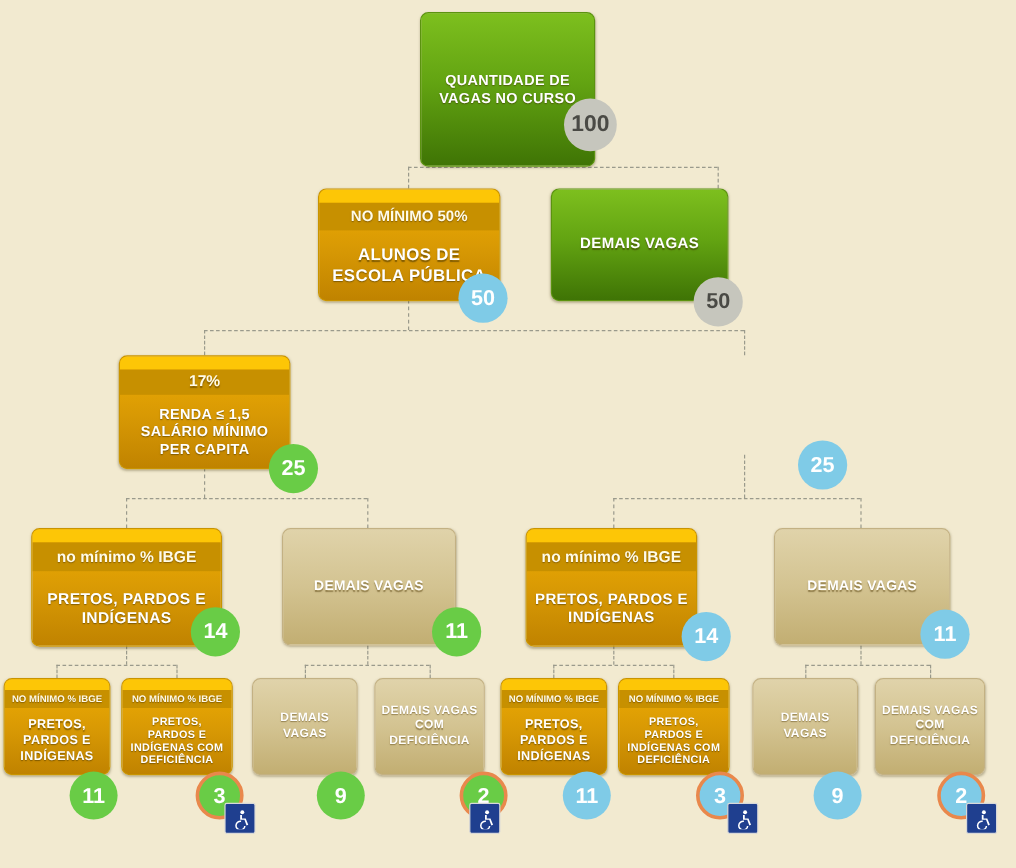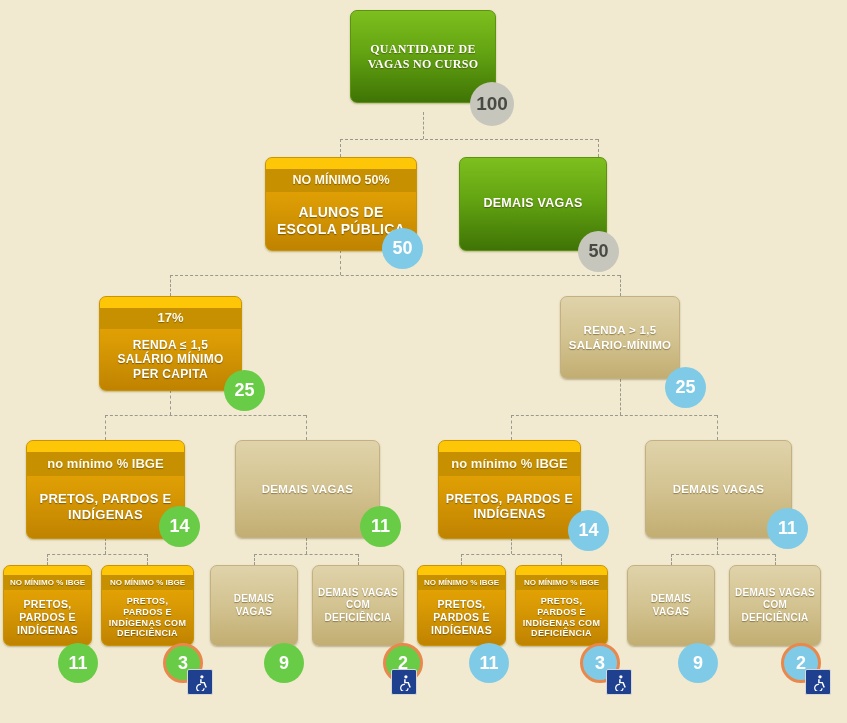--- a/index.html
+++ b/index.html
@@ -119,21 +119,21 @@
   <div class="conn vline" style="left:511px;top:538px;height:16px;"></div>
   <div class="conn hline" style="left:461px;top:554px;width:100px;"></div>
   <div class="conn vline" style="left:461px;top:554px;height:11px;"></div>
   <div class="conn vline" style="left:561px;top:554px;height:11px;"></div>
 
   <div class="conn vline" style="left:717px;top:538px;height:16px;"></div>
   <div class="conn hline" style="left:671px;top:554px;width:104px;"></div>
   <div class="conn vline" style="left:671px;top:554px;height:11px;"></div>
   <div class="conn vline" style="left:775px;top:554px;height:11px;"></div>
 
-  <div class="node n-green" style="left:350px;top:10px;width:146px;height:93px;font-family:Liberation Serif, serif;">
+  <div class="node n-green" style="left:350px;top:10px;width:146px;height:129px;">
     <div class="body" style="font-size:12px;">QUANTIDADE DE VAGAS NO CURSO</div>
   </div>
   <div class="badge b-gray" style="left:470px;top:82px;width:44px;height:44px;font-size:19px;">100</div>
 
   <div class="node n-gold" style="left:265px;top:157px;width:152px;height:94px;">
     <div class="cap"></div>
     <div class="hdr" style="height:23px;font-size:12.5px;">NO MÍNIMO 50%</div>
     <div class="body" style="font-size:14px;">ALUNOS DE ESCOLA PÚBLICA</div>
   </div>
   <div class="badge b-blue" style="left:382px;top:228px;width:41px;height:41px;font-size:18px;">50</div>
@@ -143,23 +143,20 @@
   </div>
   <div class="badge b-gray" style="left:578px;top:231px;width:41px;height:41px;font-size:18px;">50</div>
 
   <div class="node n-gold" style="left:99px;top:296px;width:143px;height:95px;">
     <div class="cap"></div>
     <div class="hdr" style="height:21px;font-size:13px;">17%</div>
     <div class="body" style="font-size:12px;">RENDA ≤ 1,5 SALÁRIO MÍNIMO PER CAPITA</div>
   </div>
   <div class="badge b-green" style="left:224px;top:370px;width:41px;height:41px;font-size:18px;">25</div>
 
-  <div class="node n-tan" style="left:560px;top:296px;width:120px;height:83px;">
-    <div class="body" style="font-size:11.5px;">RENDA &gt; 1,5 SALÁRIO-MÍNIMO</div>
-  </div>
   <div class="badge b-blue" style="left:665px;top:367px;width:41px;height:41px;font-size:18px;">25</div>
 
   <div class="node n-gold" style="left:26px;top:440px;width:159px;height:99px;">
     <div class="cap"></div>
     <div class="hdr" style="height:24px;font-size:13px;">no mínimo % IBGE</div>
     <div class="body" style="font-size:13px;">PRETOS, PARDOS E INDÍGENAS</div>
   </div>
   <div class="badge b-green" style="left:159px;top:506px;width:41px;height:41px;font-size:18px;">14</div>
 
   <div class="node n-tan" style="left:235px;top:440px;width:145px;height:98px;">

